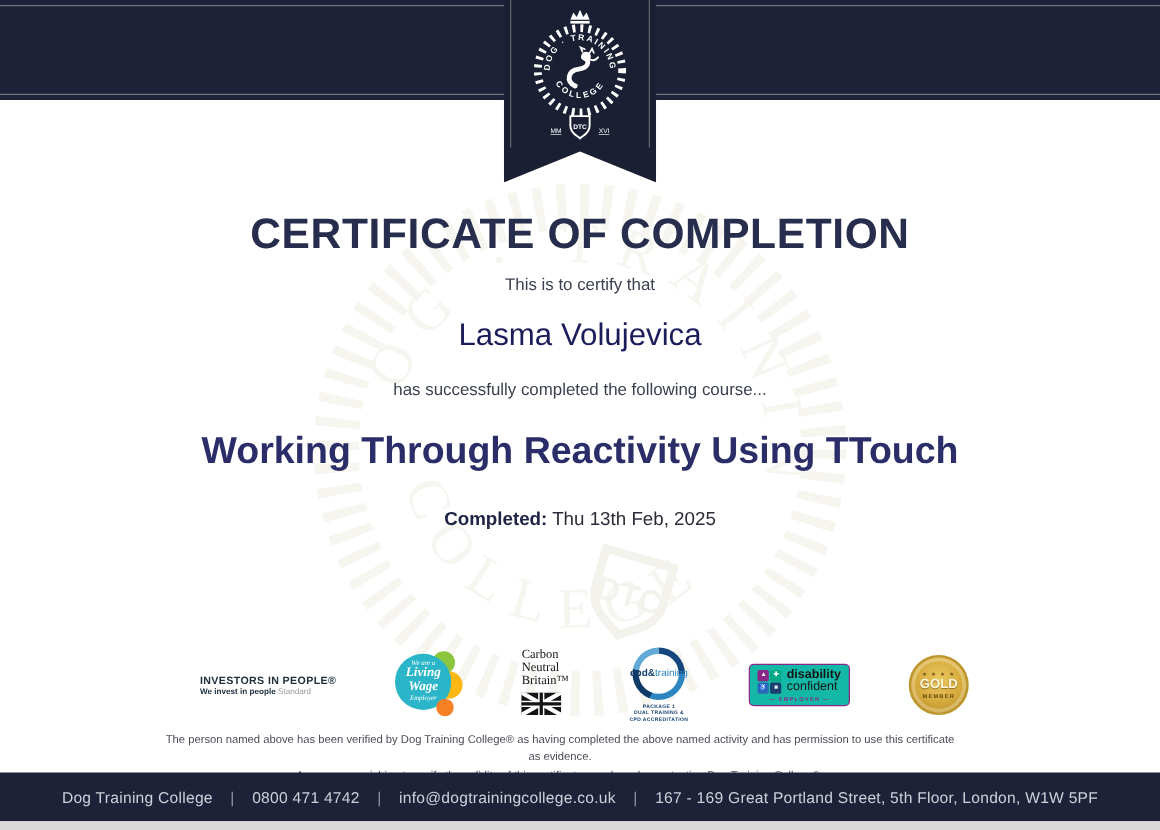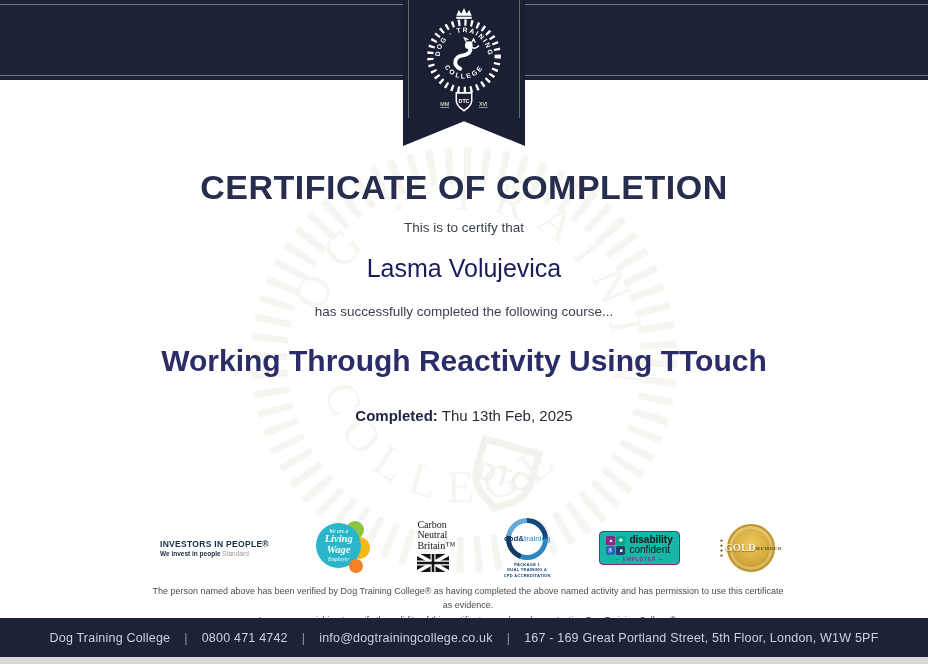--- a/index.html
+++ b/index.html
@@ -80,27 +80,27 @@
   .dc-sq.p { background:#8b2788; } .dc-sq.g { background:#00a886; }
   .dc-sq.b { background:#2b6db5; } .dc-sq.n { background:#1b3f6e; }
   .dc-words { text-align:left; color:#141414; line-height:1.0; }
   .dc-w1 { font-size:10px; font-weight:bold; }
   .dc-w2 { font-size:10px; font-weight:300; }
   .dc-emp { text-align:center; font-size:4.5px; letter-spacing:1px; color:#8b2788; margin-top:2px; font-weight:bold; }
 
   .gold { width:48px; height:48px; border-radius:50%; text-align:right;
     background:radial-gradient(circle at 50% 40%, #ecc960 0%, #d4a93c 55%, #a87f22 100%);
     border:2px solid #bd962e; box-shadow:inset 0 0 0 3px rgba(255,240,200,.35);
-    display:flex; flex-direction:row; align-items:center; justify-content:center;font-family:Liberation Serif, serif; }
+    display:flex; flex-direction:column; align-items:center; justify-content:center; }
   .gold-stars { font-size:4.5px; color:#6e5212; letter-spacing:1px; }
   .gold-t1 { font-size:10.5px; font-weight:900; color:#fff7dd; text-shadow:0 1px 1px rgba(90,60,0,.6); line-height:1.05; }
   .gold-t2 { font-size:4.5px; color:#5e470f; letter-spacing:1px; font-weight:bold; }
 
   
-  .fine-print { position:absolute; top:584px; left:148px; width:640px; text-align:center;
+  .fine-print { position:absolute; top:584px; left:128px; width:640px; text-align:center;
     font-size:9px; line-height:1.6; color:#4b4c55; z-index:3; }
 
   
   .footer-bar { position:absolute; left:0; right:0; bottom:7px; height:39px; background:#1e2238; z-index:3;
     display:flex; align-items:center; justify-content:center; gap:14px;
     color:#ccd0da; font-size:12.5px; letter-spacing:.2px; }
   .footer-sep { color:#8f95a8; }
   .bottom-strip { position:absolute; left:0; right:0; bottom:0; height:7px; background:#d9d9d9; z-index:3; }
 </style>
 </head>

